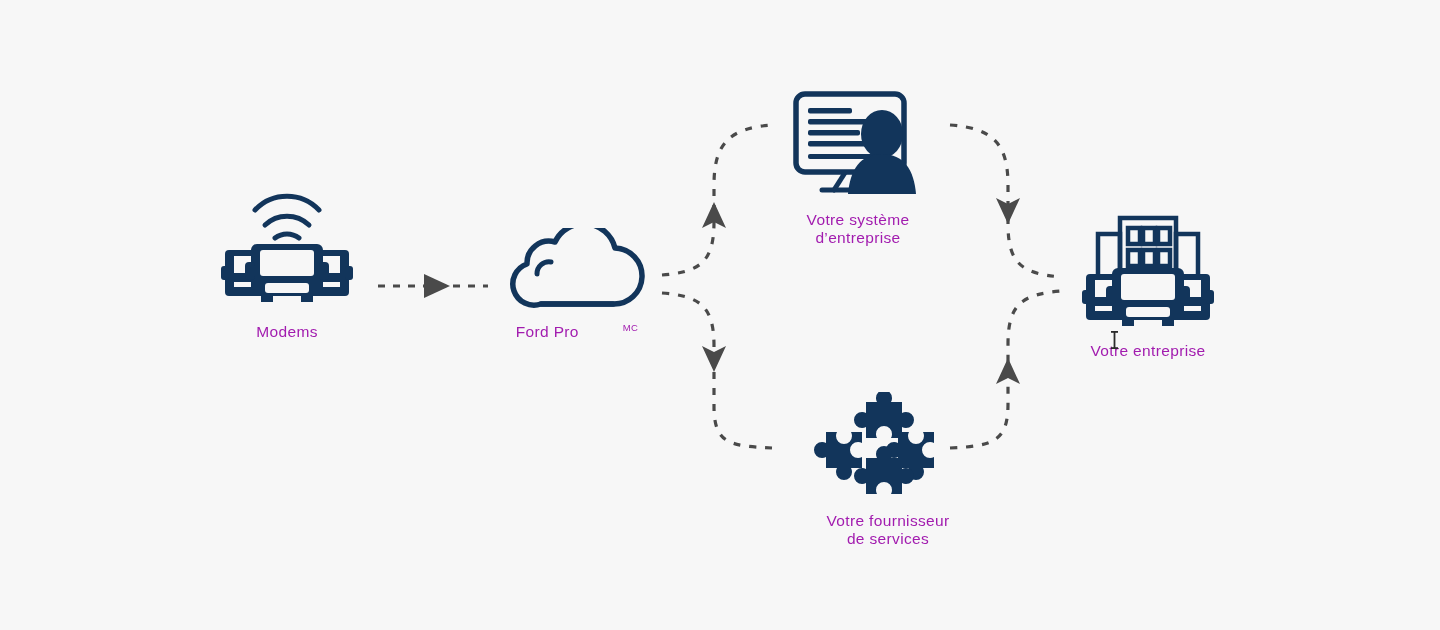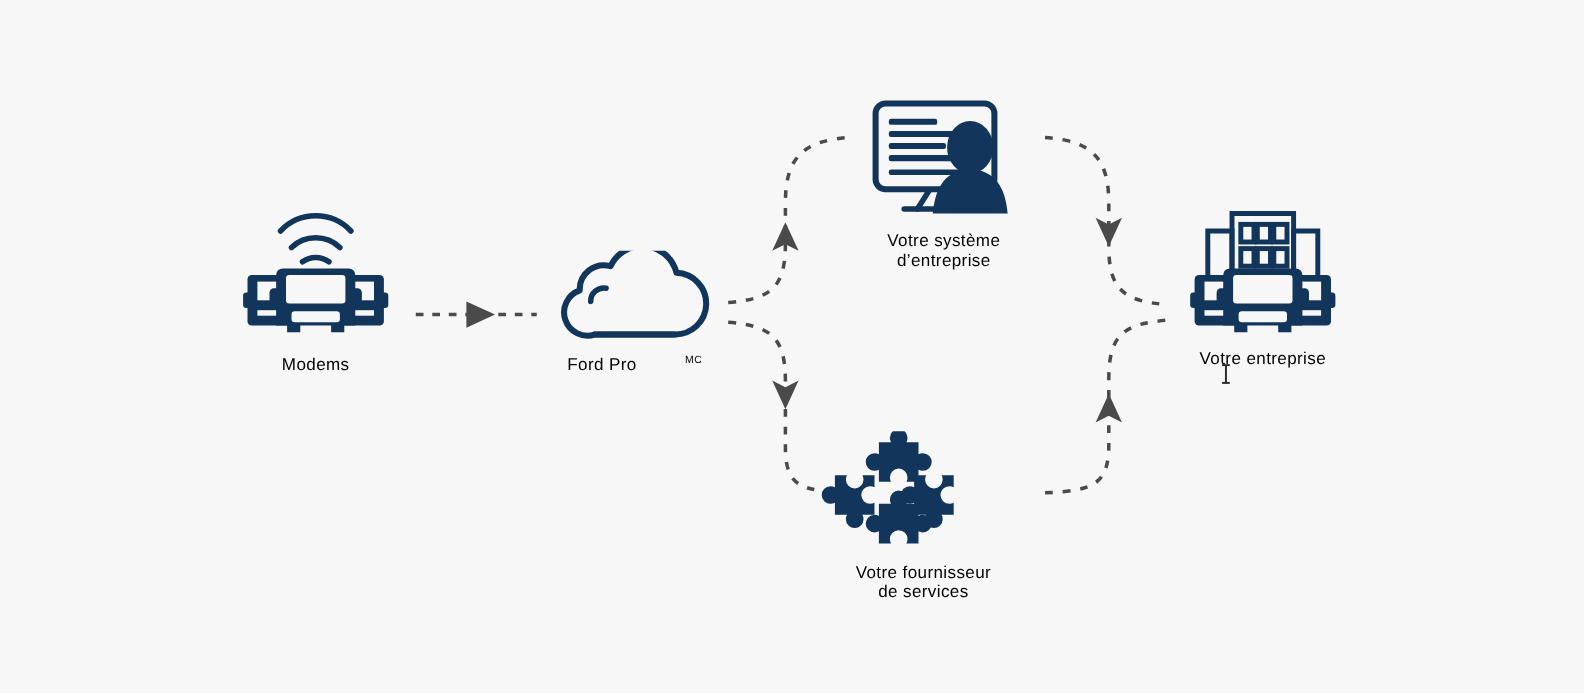--- a/index.html
+++ b/index.html
@@ -26,21 +26,21 @@
     align-items: center;
     justify-content: flex-start;
   }
   .node-icon {
     display: block;
     line-height: 0;
   }
   .node-label {
     margin-top: 10px;
     text-align: center;
-    color: #000000;
+    color: #a21caf;
     font-size: 15.5px;
     line-height: 18px;
     letter-spacing: 0.35px;
     white-space: pre-line;
     font-family: "Liberation Sans", sans-serif;
   }
   .node-label .sup {
     font-size: 9.5px;
     vertical-align: super;
     line-height: 0;
@@ -51,22 +51,22 @@
     left: 0;
     top: 0;
     width: 1440px;
     height: 630px;
     pointer-events: none;
   }
   
   #node-modems       { left: 207px; top: 188px;  width: 160px; justify-content: space-between; }
   #node-fordpro      { left: 497px; top: 228px;  width: 160px; }
   #node-enterprise-system { left: 778px; top: 86px; width: 160px; }
-  #node-service-provider  { left: 741px; top: 392px; width: 160px; align-items: flex-end; }
-  #node-your-business     { left: 1068px; top: 168px; width: 160px; }
+  #node-service-provider  { left: 808px; top: 392px; width: 160px; }
+  #node-your-business     { left: 1068px; top: 192px; width: 160px; }
 
   #text-cursor {
     position: absolute;
     left: 1110px;
     top: 330px;
     width: 9px;
     height: 20px;
     pointer-events: none;
   }
 </style>

